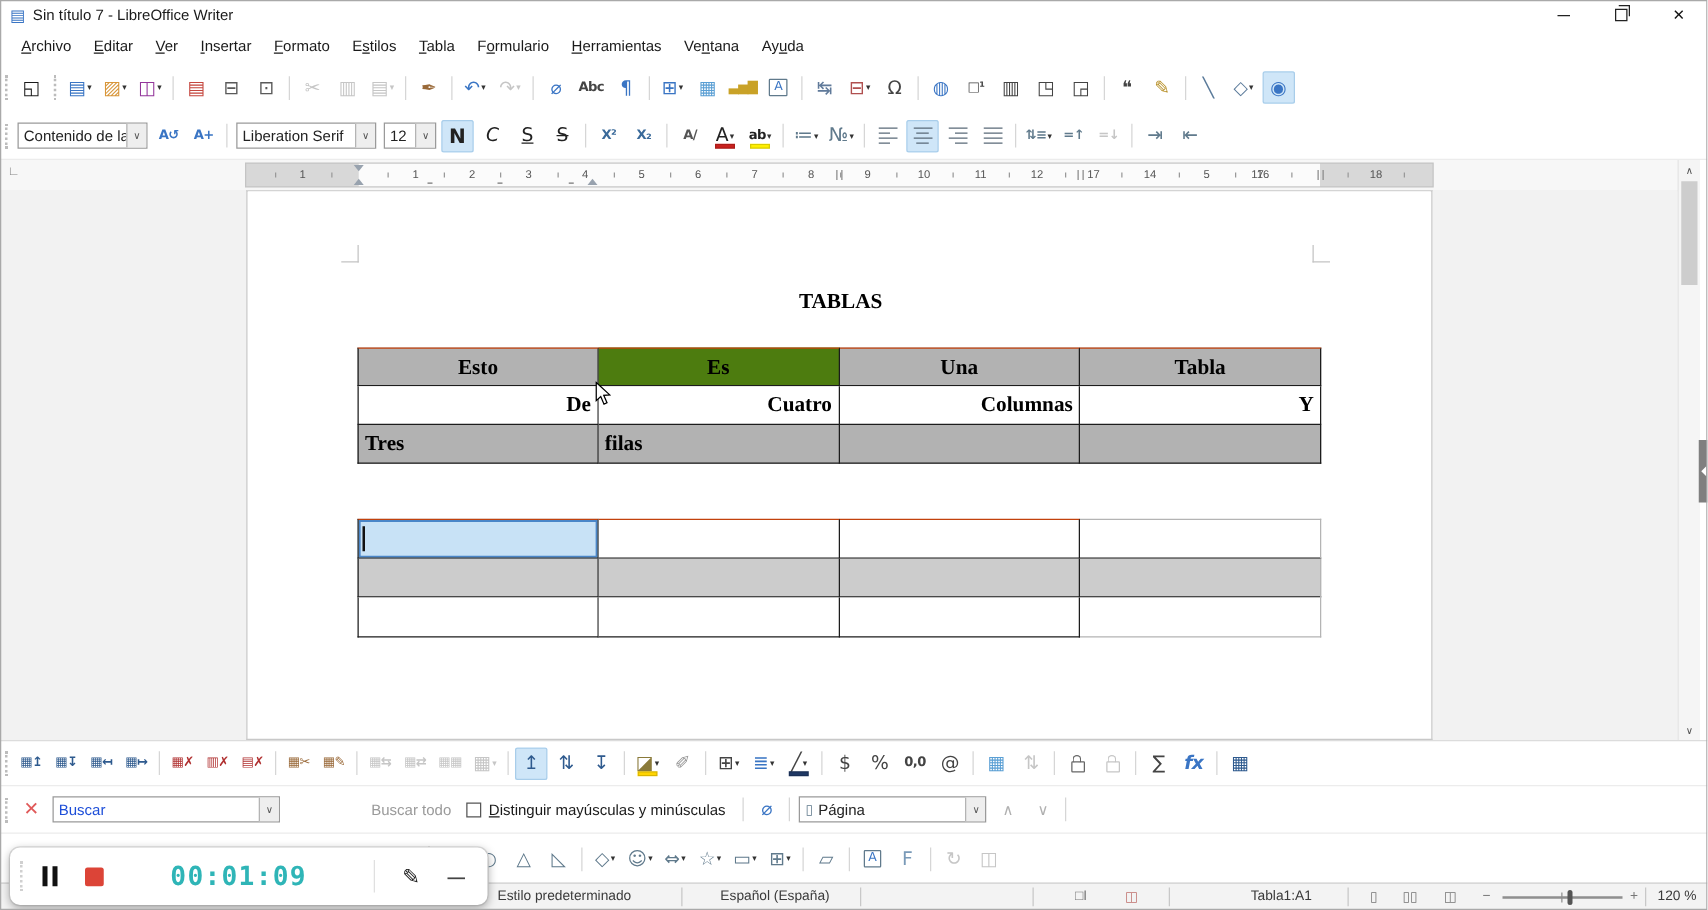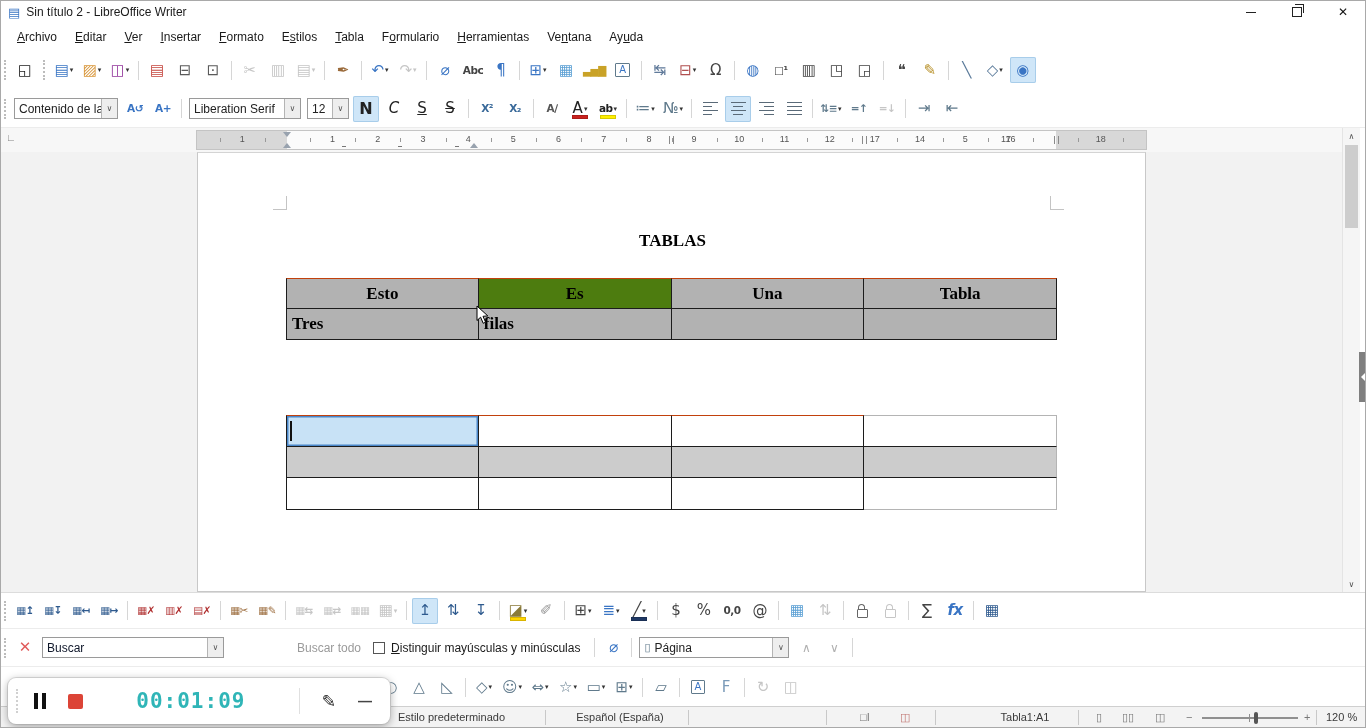--- a/index.html
+++ b/index.html
@@ -51,21 +51,21 @@
   .lines{display:inline-flex;flex-direction:column;gap:2.5px;width:15px;}
   .lines i{height:1.6px;background:#5a6a78;display:block;}
   .lock{width:9px;height:7px;border:1.5px solid #666;border-radius:1px;position:relative;margin-top:5px;display:inline-block;}
   .lock::before{content:"";position:absolute;left:0.5px;top:-6px;width:5px;height:5px;border:1.5px solid #666;border-bottom:none;border-radius:4px 4px 0 0;}
   .tb-btn.disabled .lock,{border-color:#c6c6c6;}
   .tb-btn.disabled .lock::before{border-color:#c6c6c6;}
   .tb-btn.disabled .lock{border-color:#c6c6c6;}
 
   .combo{height:21px;border:1px solid #9a9a9a;background:#fff;display:inline-flex;align-items:center;margin:0 3px;font-size:12px;color:#222;box-sizing:border-box;}
   .combo-tx{padding:0 4px;white-space:nowrap;overflow:hidden;flex:1;}
-  .combo-tx.placeholder{color:#0f172a;}
+  .combo-tx.placeholder{color:#1d4ed8;}
   .combo-ar{width:15px;height:100%;border-left:1px solid #b4b4b4;background:#eee;display:flex;align-items:center;justify-content:center;font-size:8px;color:#555;}
   .combo-ic{font-size:11px;color:#607a8c;padding-left:4px;}
 
   
   #ruler{position:absolute;left:0;top:128px;width:1342px;height:24px;background:#f7f7f7;border-bottom:1px solid #cfcfcf;}
   #ruler-corner{position:absolute;left:6px;top:4px;font-size:10px;color:#888;}
   #ruler-strip{position:absolute;left:197px;top:3px;width:949px;height:18px;background:#d8d8d8;box-shadow:0 0 0 1px #c4c4c4;}
   .r-text{position:absolute;top:0;height:100%;background:#fbfbfb;}
   .r-num{position:absolute;top:3px;font-size:9px;color:#555;transform:translateX(-50%);}
   .r-tick{position:absolute;top:7px;width:1px;height:4px;background:#999;}
@@ -136,21 +136,21 @@
   .pen-ic{font-size:17px;color:#222;margin:0 22px;}
   .rec-min{font-size:14px;color:#444;margin-right:18px;font-weight:bold;}
 </style>
 </head>
 <body>
 
 <div id="app">
 
   <div id="titlebar">
     <span class="doc-ic">▤</span>
-    <span id="title-text">Sin título 2 - LibreOffice Writer</span>
+    <span id="title-text">Sin título 7 - LibreOffice Writer</span>
     <div class="win-controls">
       <div class="win-btn">
           <span class="min-shape"></span>
         </div>
       <div class="win-btn">
           <span class="restore-shape"></span>
         </div>
       <div class="win-btn">
           <span class="close-ic">✕</span>
         </div>
@@ -471,20 +471,26 @@
       <div class="corner-mark cm-right"></div>
       <div id="doc-title">TABLAS</div>
       <div id="table1" class="dtable" style="top:125px">
           <div class="trow">
             <div class="tcell bl bt" style="background: rgb(178, 178, 178); justify-content: center;">Esto</div>
             <div class="tcell bt" style="background: #4d7c0f; justify-content: center;">Es</div>
             <div class="tcell bt" style="background: rgb(178, 178, 178); justify-content: center;">Una</div>
             <div class="tcell bt" style="background: rgb(178, 178, 178); justify-content: center;">Tabla</div>
           </div>
           <div class="trow">
+            <div class="tcell bl" style="background: rgb(255, 255, 255); justify-content: flex-end;">De</div>
+            <div class="tcell" style="background: rgb(255, 255, 255); justify-content: flex-end;">Cuatro</div>
+            <div class="tcell" style="background: rgb(255, 255, 255); justify-content: flex-end;">Columnas</div>
+            <div class="tcell" style="background: rgb(255, 255, 255); justify-content: flex-end;">Y</div>
+          </div>
+          <div class="trow">
             <div class="tcell bl" style="background: rgb(178, 178, 178); justify-content: flex-start;">Tres</div>
             <div class="tcell" style="background: rgb(178, 178, 178); justify-content: flex-start;">filas</div>
             <div class="tcell" style="background: rgb(178, 178, 178); justify-content: flex-start;"></div>
             <div class="tcell" style="background: rgb(178, 178, 178); justify-content: flex-start;"></div>
           </div>
         </div>
       <div id="table2" class="dtable t2" style="top:262px">
           <div class="trow">
             <div class="tcell bl bt sel" style="background: rgb(255, 255, 255); justify-content: flex-start;">
               <div class="caret"></div>

